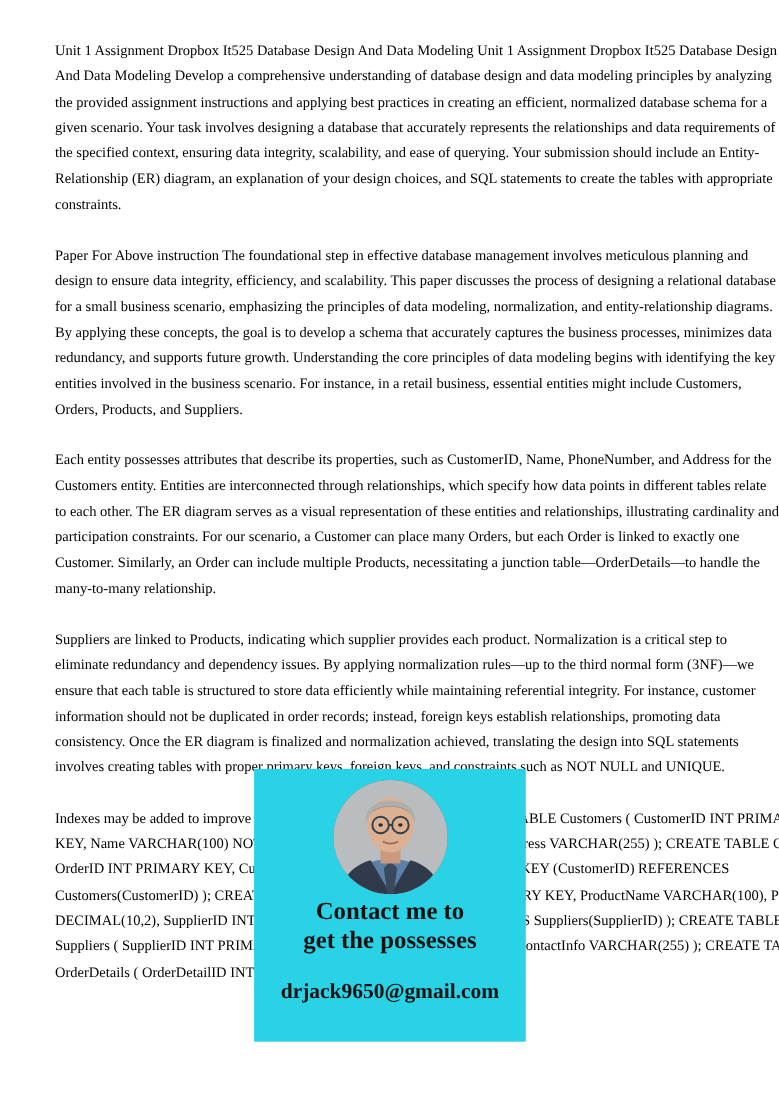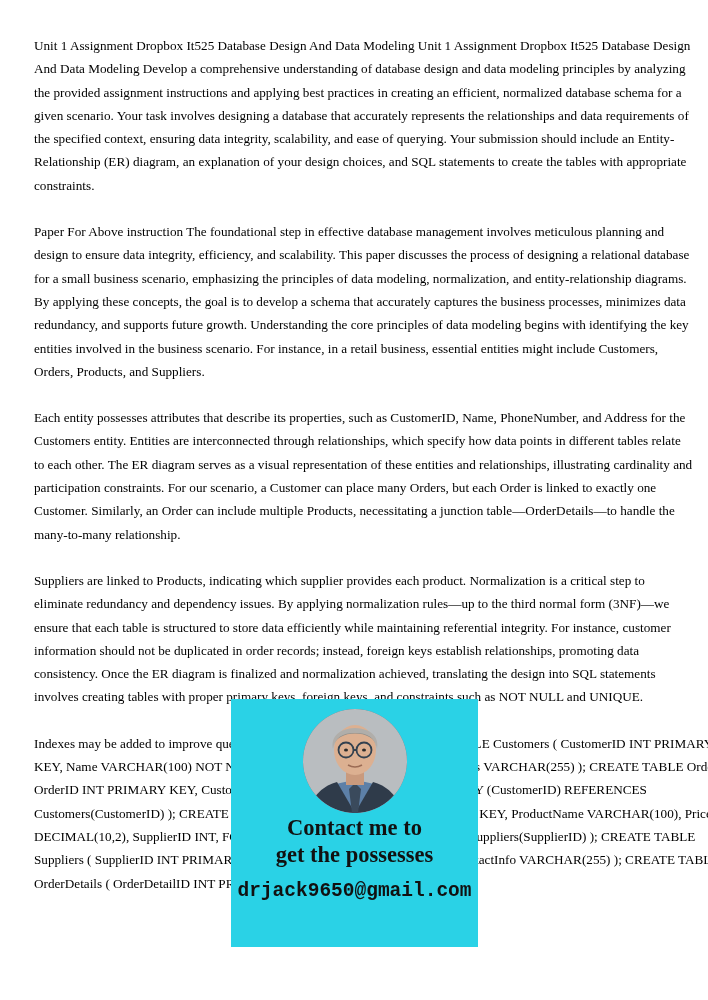--- a/index.html
+++ b/index.html
@@ -13,21 +13,21 @@
     font-family: "Liberation Serif", serif;
     color: #000000;
     overflow: hidden;
     position: relative;
   }
   .page {
     position: relative;
     width: 624px;
     height: 1000px;
     box-sizing: border-box;
-    padding: 34px 0 0 34px;
+    padding: 34px 0 0 50px;
   }
   .para {
     font-size: 13.2px;
     line-height: 23.3px;
     text-align: left;
     margin: 0 0 23px 0;
     width: 660px;
     white-space: normal;
   }
   .para:last-child {
@@ -68,27 +68,27 @@
     font-weight: bold;
     font-size: 22.5px;
     line-height: 27px;
     color: #111111;
     text-align: center;
   }
   .contact-line1 {
     margin-top: 1px;
   }
   .contact-email {
-    font-family: Liberation Mono, monospace;
+    font-family: Liberation Serif, serif;
     font-weight: bold;
     font-size: 19.5px;
     line-height: 24px;
     color: #111111;
     text-align: center;
-    margin-top: 11px;
+    margin-top: 22px;
   }
 </style>
 </head>
 <body>
 
 <div class="page">
 
   <p class="para">Unit 1 Assignment Dropbox It525 Database Design And Data Modeling Unit 1 Assignment Dropbox It525 Database Design And Data Modeling Develop a comprehensive understanding of database design and data modeling principles by analyzing the provided assignment instructions and applying best practices in creating an efficient, normalized database schema for a given scenario. Your task involves designing a database that accurately represents the relationships and data requirements of the specified context, ensuring data integrity, scalability, and ease of querying. Your submission should include an Entity-Relationship (ER) diagram, an explanation of your design choices, and SQL statements to create the tables with appropriate constraints.</p>
   <p class="para">Paper For Above instruction The foundational step in effective database management involves meticulous planning and design to ensure data integrity, efficiency, and scalability. This paper discusses the process of designing a relational database for a small business scenario, emphasizing the principles of data modeling, normalization, and entity-relationship diagrams. By applying these concepts, the goal is to develop a schema that accurately captures the business processes, minimizes data redundancy, and supports future growth. Understanding the core principles of data modeling begins with identifying the key entities involved in the business scenario. For instance, in a retail business, essential entities might include Customers, Orders, Products, and Suppliers.</p>
   <p class="para">Each entity possesses attributes that describe its properties, such as CustomerID, Name, PhoneNumber, and Address for the Customers entity. Entities are interconnected through relationships, which specify how data points in different tables relate to each other. The ER diagram serves as a visual representation of these entities and relationships, illustrating cardinality and participation constraints. For our scenario, a Customer can place many Orders, but each Order is linked to exactly one Customer. Similarly, an Order can include multiple Products, necessitating a junction table—OrderDetails—to handle the many-to-many relationship.</p>

